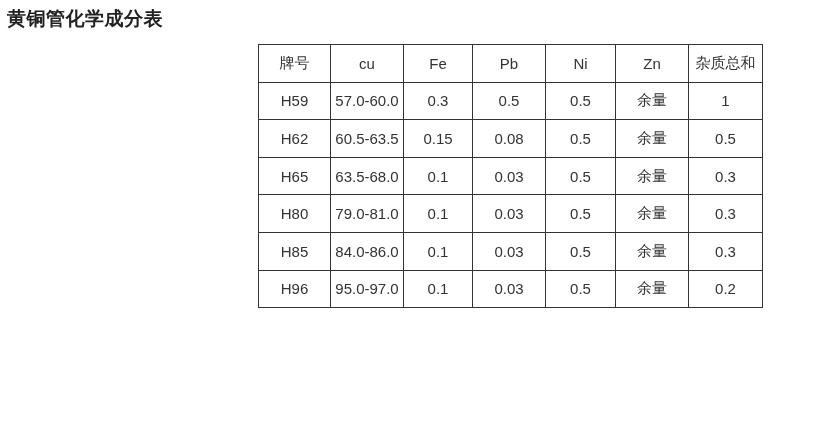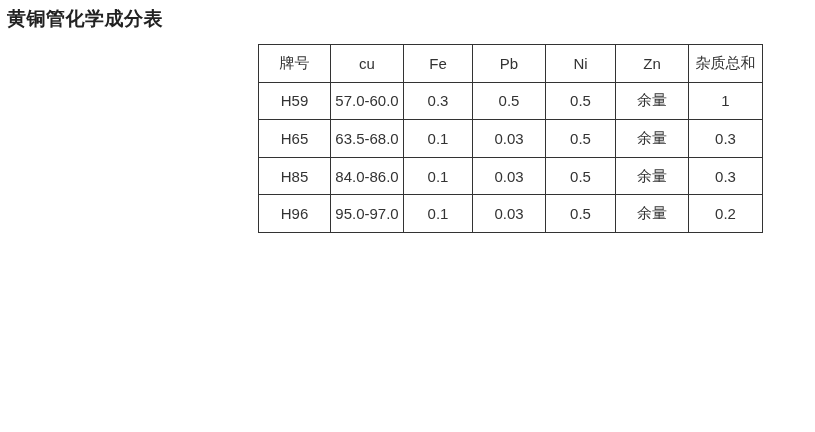--- a/index.html
+++ b/index.html
@@ -86,22 +86,40 @@
         <tr>
           <td>H59</td>
           <td>57.0-60.0</td>
           <td>0.3</td>
           <td>0.5</td>
           <td>0.5</td>
           <td>余量</td>
           <td>1</td>
         </tr>
         <tr>
+          <td>H62</td>
+          <td>60.5-63.5</td>
+          <td>0.15</td>
+          <td>0.08</td>
+          <td>0.5</td>
+          <td>余量</td>
+          <td>0.5</td>
+        </tr>
+        <tr>
           <td>H65</td>
           <td>63.5-68.0</td>
+          <td>0.1</td>
+          <td>0.03</td>
+          <td>0.5</td>
+          <td>余量</td>
+          <td>0.3</td>
+        </tr>
+        <tr>
+          <td>H80</td>
+          <td>79.0-81.0</td>
           <td>0.1</td>
           <td>0.03</td>
           <td>0.5</td>
           <td>余量</td>
           <td>0.3</td>
         </tr>
         <tr>
           <td>H85</td>
           <td>84.0-86.0</td>
           <td>0.1</td>

